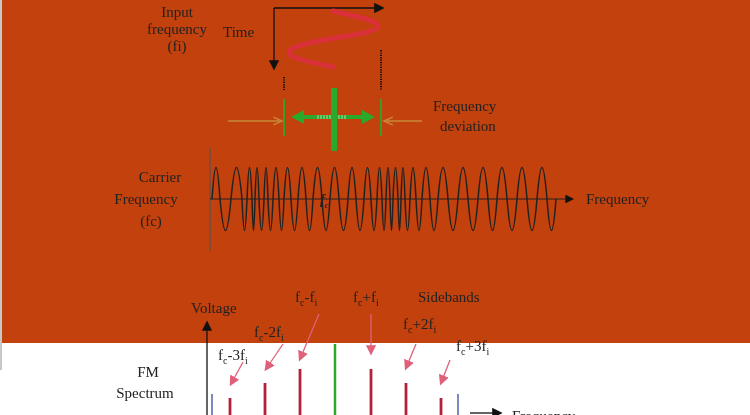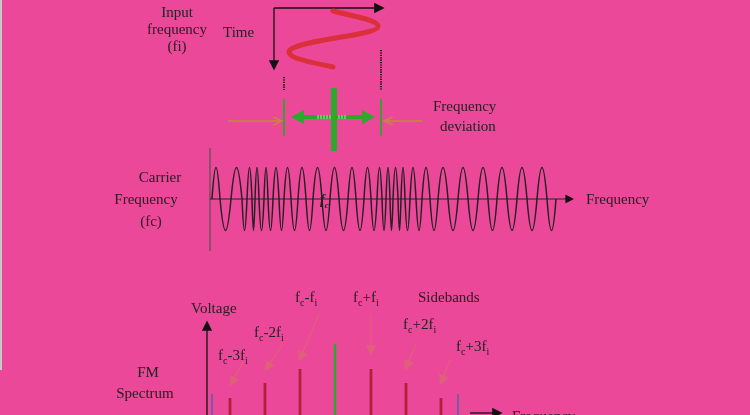--- a/index.html
+++ b/index.html
@@ -1,17 +1,17 @@
 <!DOCTYPE html>
 <html><head>
 <meta charset="utf-8">
 <style>
   html, body { margin:0; padding:0; background:#ffffff; }
   body { width:750px; height:415px; overflow:hidden; position:relative; font-family:"DejaVu Serif","Liberation Serif",serif; }
-  .stage { position:absolute; left:0; top:0; width:750px; height:415px; background:#ec4899; }
+  .stage { position:absolute; left:0; top:0; width:750px; height:343px; background:#c2410c; }
   .left-edge { position:absolute; left:0; top:0; width:2px; height:370px; background:#c8c8c8; }
   svg { position:absolute; left:0; top:0; }
   .lbl { font-family:"Liberation Serif","DejaVu Serif",serif; fill:#222; }
 </style>
 </head>
 <body>
 
 <div class="stage">
   <div class="left-edge"></div>
 

